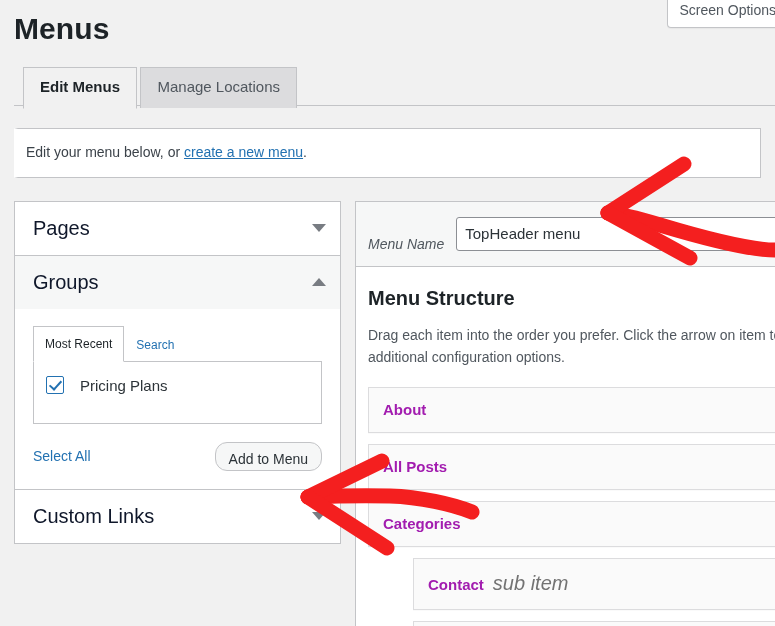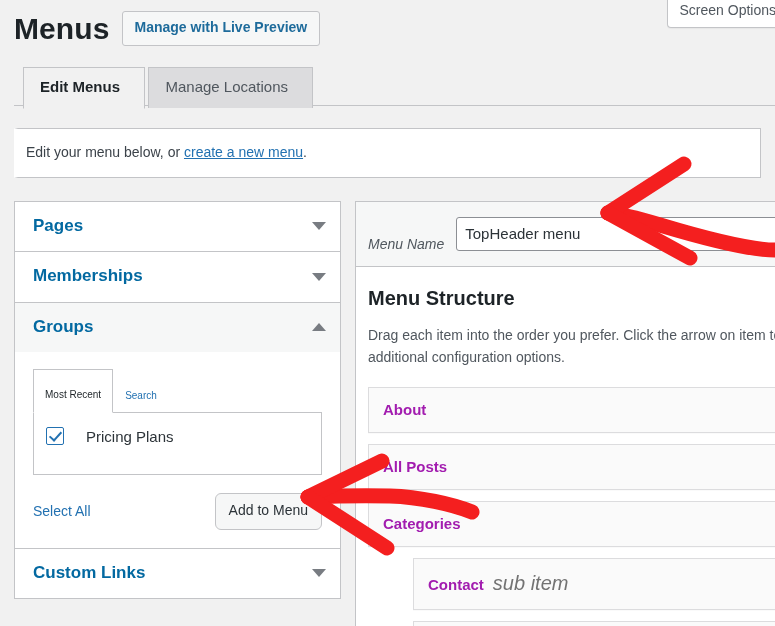--- a/index.html
+++ b/index.html
@@ -64,21 +64,21 @@
   .nav-tab {
     display: inline-block;
     position: relative;
     top: 1px;
     background: #dcdcde;
     border: 1px solid #c3c4c7;
     border-bottom: none;
     color: #50575e;
     font-size: 15px;
     line-height: 24px;
-    padding: 7px 24px 9px 16px;
+    padding: 7px 16px 9px 16px;
     text-decoration: none;
     margin-left: -1px;
   }
   .nav-tab:first-child { margin-left: 0; }
   .nav-tab-active {
     background: #f1f1f1;
     border-bottom: 1px solid #f1f1f1;
     color: #1d2327;
     font-weight: bold;
   }
@@ -110,64 +110,64 @@
   .accordion-section { border-bottom: 1px solid #c3c4c7; }
   .accordion-section:last-child { border-bottom: none; }
   .accordion-title {
     display: flex; align-items: center; justify-content: space-between;
     padding: 14px 14px 15px 18px;
     background: #fff;
     cursor: pointer;
   }
   .accordion-section.open > .accordion-title { background: #f6f7f7; }
   .accordion-title .label {
-    font-size: 17px;
-    color: #0369a1;
-    font-weight: bold;
+    font-size: 20px;
+    color: #0f172a;
+    font-weight: normal;
     line-height: 1.2;
   }
   .tri { width: 0; height: 0; border-left: 7px solid transparent; border-right: 7px solid transparent; }
   .tri-down { border-top: 8px solid #787c82; }
   .tri-up { border-bottom: 8px solid #787c82; }
 
   .accordion-body { background: #fff; padding: 16px 18px 18px 18px; }
 
   
   .inner-tabs {
     display: flex; align-items: flex-end;
     border-bottom: 1px solid #c3c4c7;
     margin-bottom: 0;
     position: relative;
     z-index: 2;
   }
   .inner-tab {
-    font-size: 10px;
+    font-size: 12px;
     color: #2271b1;
     text-decoration: none;
-    padding: 16px 11px 8px 11px;
+    padding: 8px 11px 8px 11px;
     line-height: 18px;
     border: 1px solid transparent;
     border-bottom: none;
     position: relative;
     bottom: -1px;
   }
   .inner-tab.active {
     color: #1d2327;
     background: #fff;
     border: 1px solid #c3c4c7;
     border-bottom: 1px solid #fff;
   }
   .tabs-panel {
     border: 1px solid #c3c4c7;
     border-top: none;
     background: #fff;
     padding: 14px 12px 22px 12px;
     min-height: 62px;
   }
-  .checkbox-row { display: flex; align-items: center; gap: 22px; }
+  .checkbox-row { display: flex; align-items: center; gap: 16px; }
   .wp-checkbox {
     width: 18px; height: 18px;
     border: 1px solid #2271b1;
     background: #fff;
     border-radius: 2px;
     position: relative;
     flex: 0 0 18px;
   }
   .wp-checkbox::after {
     content: "";
@@ -181,24 +181,24 @@
   .checkbox-label { font-size: 15px; color: #2c3338; }
 
   .panel-actions {
     display: flex; align-items: center; justify-content: space-between;
     margin-top: 18px;
   }
   .link-select-all { font-size: 14px; color: #2271b1; }
   .button-secondary {
     background: #f6f7f7;
     border: 1px solid #c3c4c7;
-    border-radius: 6px;
+    border-radius: 12px;
     color: #2c3338;
     font-size: 14px;
-    padding: 7px 13px 8px 13px;
+    padding: 7px 13px 0 13px;
     line-height: 1.4;
     cursor: pointer;
     font-family: inherit;
   }
 
   
   .menu-settings-box {
     background: #fff;
     border: 1px solid #c3c4c7;
     width: 520px;
@@ -271,21 +271,20 @@
 </style>
 </head>
 <body>
 
 <div class="screen-meta-toggle">
   <span>Screen Options</span>
 </div>
 
 <div class="title-row">
   <h1 class="page-title">Menus</h1>
-  <a class="page-title-action">Manage with Live Preview</a>
 </div>
 
 <div class="nav-tab-wrapper">
   <a class="nav-tab nav-tab-active">Edit Menus</a>
   <a class="nav-tab">Manage Locations</a>
 </div>
 
 <div class="notice">
   <span>Edit your menu below, or </span><a>create a new menu</a><span>.</span>
 </div>
@@ -296,26 +295,20 @@
     <div class="accordion">
 
       <div class="accordion-section">
         <div class="accordion-title">
           <span class="label">Pages</span>
           <span class="tri tri-down"></span>
         </div>
       </div>
 
 
-      <div class="accordion-section">
-        <div class="accordion-title">
-          <span class="label">Memberships</span>
-          <span class="tri tri-down"></span>
-        </div>
-      </div>
 
       <div class="accordion-section open">
         <div class="accordion-title">
           <span class="label">Groups</span>
           <span class="tri tri-up"></span>
         </div>
         <div class="accordion-body">
 
           <div class="inner-tabs">
             <a class="inner-tab active">Most Recent</a>

